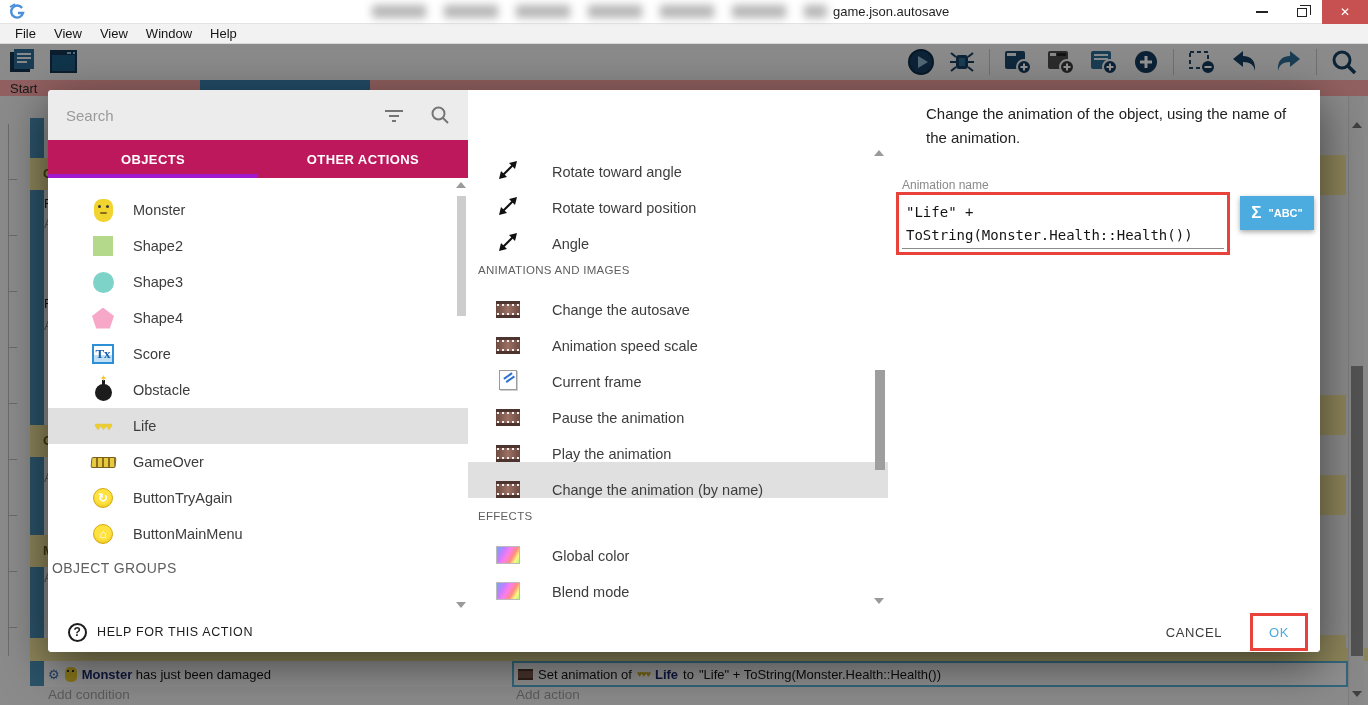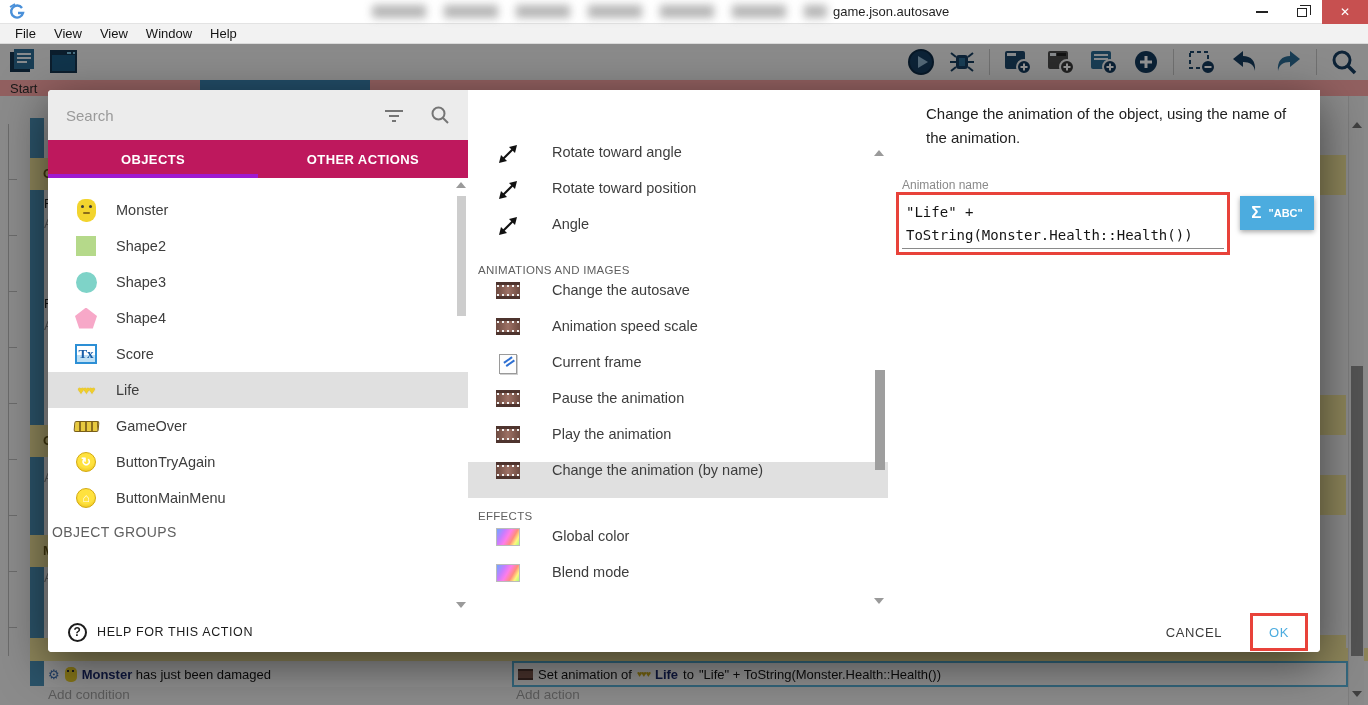--- a/index.html
+++ b/index.html
@@ -72,21 +72,21 @@
   .osearch{position:absolute;top:0;left:0;right:0;height:50px;background:#ececec;border-radius:4px 0 0 0;
     display:flex;align-items:center;padding:0 18px}
   .ph{flex:1;font-size:15px;color:#9a9a9a}
   .osearch .ic{margin-left:26px;display:flex}
   .otabs{position:absolute;top:50px;left:0;right:0;height:38px;background:#be185d;display:flex}
   .otab{flex:1;display:flex;align-items:center;justify-content:center;color:#fff;font-weight:bold;font-size:13px;letter-spacing:.4px}
   .otab-underline{position:absolute;left:0;bottom:0;width:50%;height:4px;background:#a019cf}
   .olist{position:absolute;top:88px;left:0;right:0;bottom:0;overflow:hidden;padding-top:14px}
   .orow{height:36px;display:flex;align-items:center}
   .orow.sel{background:#e0e0e0}
-  .oicn{width:28px;margin-left:24px;display:flex;justify-content:center;align-items:flex-start}
+  .oicn{width:28px;margin-left:41px;display:flex;justify-content:center;align-items:flex-start}
   .olbl{margin-left:16px;font-size:14.5px;color:#3d3d3d}
   .ogroups{margin-top:8px;padding-left:4px;font-size:14px;color:#5f5f5f;letter-spacing:.4px}
   .oscroll{position:absolute;right:1px;top:92px;bottom:4px;width:13px}
   .oscroll .tri-up{position:absolute;right:1px;top:0;border-bottom-color:#9a9a9a}
   .oscroll .tri-down{position:absolute;right:1px;bottom:0;border-top-color:#9a9a9a}
   .oscroll .thumb{position:absolute;right:1px;top:14px;width:9px;height:120px;background:#cdcdcd}
 
   
   .i-monster{width:19px;height:23px;background:#f2d42e;border-radius:8px 8px 9px 9px;position:relative}
   .i-monster::before{content:"";position:absolute;left:4px;top:6px;width:3px;height:3px;background:#3a3a3a;border-radius:50%;box-shadow:8px 0 #3a3a3a}
@@ -104,21 +104,21 @@
   .i-gameover{width:25px;height:11px;border-radius:2px;transform:skew(-5deg);
     background:repeating-linear-gradient(90deg,#e7c93f 0 4px,#8a6d1f 4px 6px);border:1px solid #7a5f17}
   .i-ybtn{width:20px;height:20px;border-radius:50%;background:radial-gradient(circle at 50% 35%,#ffe23e 0 55%,#e3b50f 100%);
     display:flex;align-items:center;justify-content:center;color:#fff;font-weight:bold;font-size:12px;border:1px solid #d3a90e}
 
   
   .mcol{position:absolute;left:420px;top:0;width:420px;bottom:40px}
   .msearch{position:absolute;top:7px;left:8px;right:11px;height:40px;background:#fff;border-radius:6px;
     box-shadow:0 1px 4px rgba(0,0,0,.35);display:flex;align-items:center;padding:0 16px}
   .mlist{position:absolute;top:54px;left:0;right:0;bottom:0;overflow:hidden}
-  .mrow{height:36px;display:flex;align-items:flex-start}
+  .mrow{height:36px;display:flex;align-items:flex-end}
   .mrow.sel{background:#e0e0e0}
   .micn{width:28px;margin-left:26px;display:flex;justify-content:center;align-items:center}
   .mlbl{margin-left:30px;font-size:14.5px;color:#3d3d3d}
   .msec{height:30px;display:flex;align-items:flex-end;padding:0 0 6px 10px;font-size:11.5px;color:#5f5f5f;letter-spacing:.3px}
   .mscroll-up{position:absolute;right:4px;top:60px;border-bottom-color:#9a9a9a}
   .mscroll-thumb{position:absolute;right:3px;top:280px;width:10px;height:100px;background:#9e9e9e}
   .mscroll-down{position:absolute;right:4px;bottom:8px;border-top-color:#9a9a9a}
 
   .i-film{width:24px;height:17px;background:linear-gradient(90deg,#6d4a40,#9c7064 50%,#6d4a40);border-top:3px solid #4e342e;border-bottom:3px solid #4e342e;position:relative}
   .i-film::before,.i-film::after{content:"";position:absolute;left:1px;right:1px;height:2px;
@@ -396,20 +396,26 @@
               <span class="i-pent"></span>
             </span>
             <span class="olbl">Shape4</span>
           </div>
         <div class="orow">
             <span class="oicn">
               <span class="i-score">Tx</span>
             </span>
             <span class="olbl">Score</span>
           </div>
+        <div class="orow">
+            <span class="oicn">
+              <span class="i-bomb"></span>
+            </span>
+            <span class="olbl">Obstacle</span>
+          </div>
         <div class="orow sel">
             <span class="oicn">
               <span class="i-hearts">♥♥♥</span>
             </span>
             <span class="olbl">Life</span>
           </div>
         <div class="orow">
             <span class="oicn">
               <span class="i-gameover"></span>
             </span>

